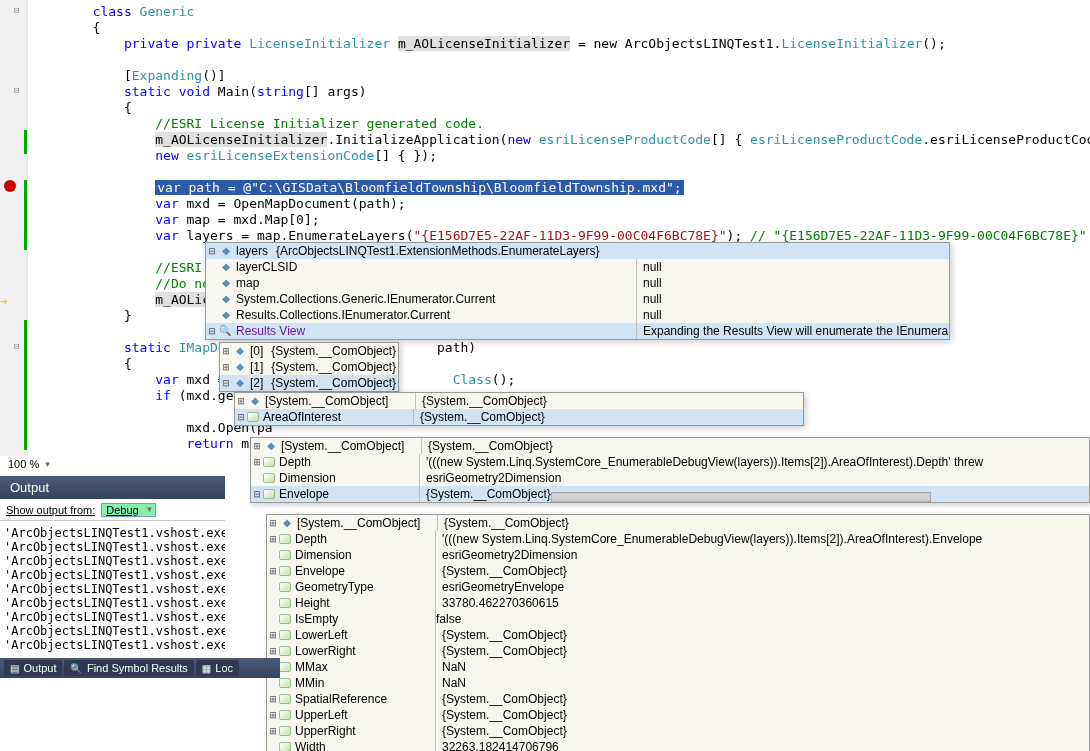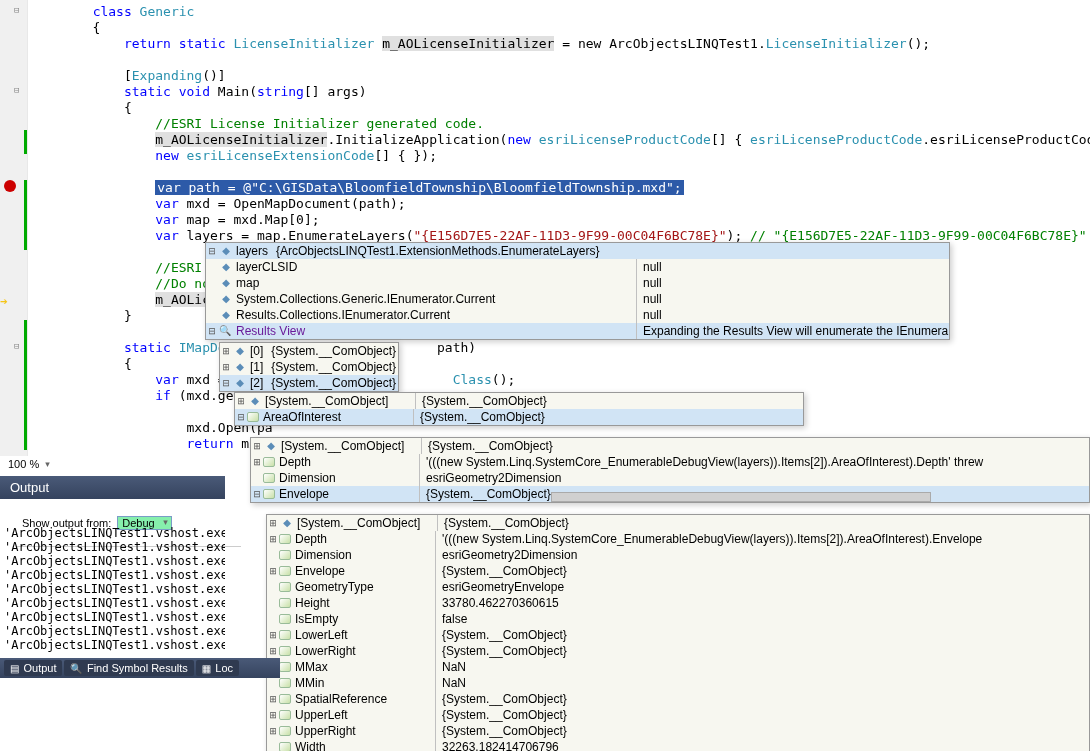--- a/index.html
+++ b/index.html
@@ -141,29 +141,30 @@
     font-size: 13px;
     padding: 4px 10px;
     position: absolute;
     top: 476px;
     left: 0;
     width: 225px;
   }
   .output-toolbar {
     position: absolute;
     top: 500px;
-    left: 16px;
+    left: 0;
     width: 225px;
-    padding: 16px 6px;
+    padding: 3px 6px;
     font-family: "Segoe UI", sans-serif;
     font-size: 11px;
     display: flex;
     align-items: center;
     gap: 6px;
     border-bottom: 1px solid #ccc;
+    text-decoration: underline;
   }
   .combo {
     border: 1px solid #7a9cc6;
     padding: 0 16px 0 4px;
     position: relative;
     background: #86efac;
   }
   .combo::after {
     content: "▾";
     position: absolute;
@@ -217,21 +218,21 @@
     <span class="fold" style="top:338px">⊟</span>
     <div class="breakpoint"></div>
     <div class="arrow">➔</div>
     <div class="green-bar" style="top:130px;height:24px"></div>
     <div class="green-bar" style="top:180px;height:70px"></div>
     <div class="green-bar" style="top:320px;height:130px"></div>
   </div>
 
   <div class="line"><span>        </span><span class="k-blue">class</span><span> </span><span class="k-teal">Generic</span></div>
   <div class="line">        {</div>
-  <div class="line">            <span class="k-blue">return static</span> <span class="k-teal">LicenseInitializer </span><span class="k-hl-outline">m_AOLicenseInitializer</span><span> = new </span><span>ArcObjectsLINQTest1.</span><span class="k-teal">LicenseInitializer</span><span>();</span></div>
+  <div class="line">            <span class="k-blue">private private</span> <span class="k-teal">LicenseInitializer </span><span class="k-hl-outline">m_AOLicenseInitializer</span><span> = new </span><span>ArcObjectsLINQTest1.</span><span class="k-teal">LicenseInitializer</span><span>();</span></div>
   <div class="line">&nbsp;</div>
   <div class="line">            <span>[</span><span class="k-teal">Expanding</span><span>()]</span></div>
   <div class="line">            <span class="k-blue">static void</span> Main(<span class="k-blue">string</span>[] args)</div>
   <div class="line">            {</div>
   <div class="line">                <span class="k-green">//ESRI License Initializer generated code.</span></div>
   <div class="line">                <span class="k-hl-outline">m_AOLicenseInitializer</span><span>.InitializeApplication(</span><span class="k-blue">new </span><span class="k-teal">esriLicenseProductCode</span><span>[] { </span><span class="k-teal">esriLicenseProductCode</span><span>.esriLicenseProductCodeAdvanced },</span></div>
   <div class="line">                <span class="k-blue">new </span><span class="k-teal">esriLicenseExtensionCode</span><span>[] { });</span></div>
   <div class="line">&nbsp;</div>
   <div class="line">                <span class="k-hl">var path = @"C:\GISData\BloomfieldTownship\BloomfieldTownship.mxd";</span></div>
   <div class="line">                <span class="k-blue">var</span><span> mxd = OpenMapDocument(path);</span></div>
@@ -398,21 +399,21 @@
       <div class="tt-row">
         <span class="tt-expander"></span>
         <span class="tt-icon prop"></span>
         <span class="tt-name" style="width:140px;color:#000">Height</span>
         <span class="tt-value divider-col" style="padding-left:6px">33780.462270360615</span>
       </div>
       <div class="tt-row">
         <span class="tt-expander"></span>
         <span class="tt-icon prop"></span>
         <span class="tt-name" style="width:140px;color:#000">IsEmpty</span>
-        <span class="tt-value divider-col" style="padding-left:6px">false</span>
+        <span class="tt-value divider-col" style="">false</span>
       </div>
       <div class="tt-row">
         <span class="tt-expander">⊞</span>
         <span class="tt-icon prop"></span>
         <span class="tt-name" style="width:140px;color:#000">LowerLeft</span>
         <span class="tt-value divider-col" style="padding-left:6px">{System.__ComObject}</span>
       </div>
       <div class="tt-row">
         <span class="tt-expander">⊞</span>
         <span class="tt-icon prop"></span>

